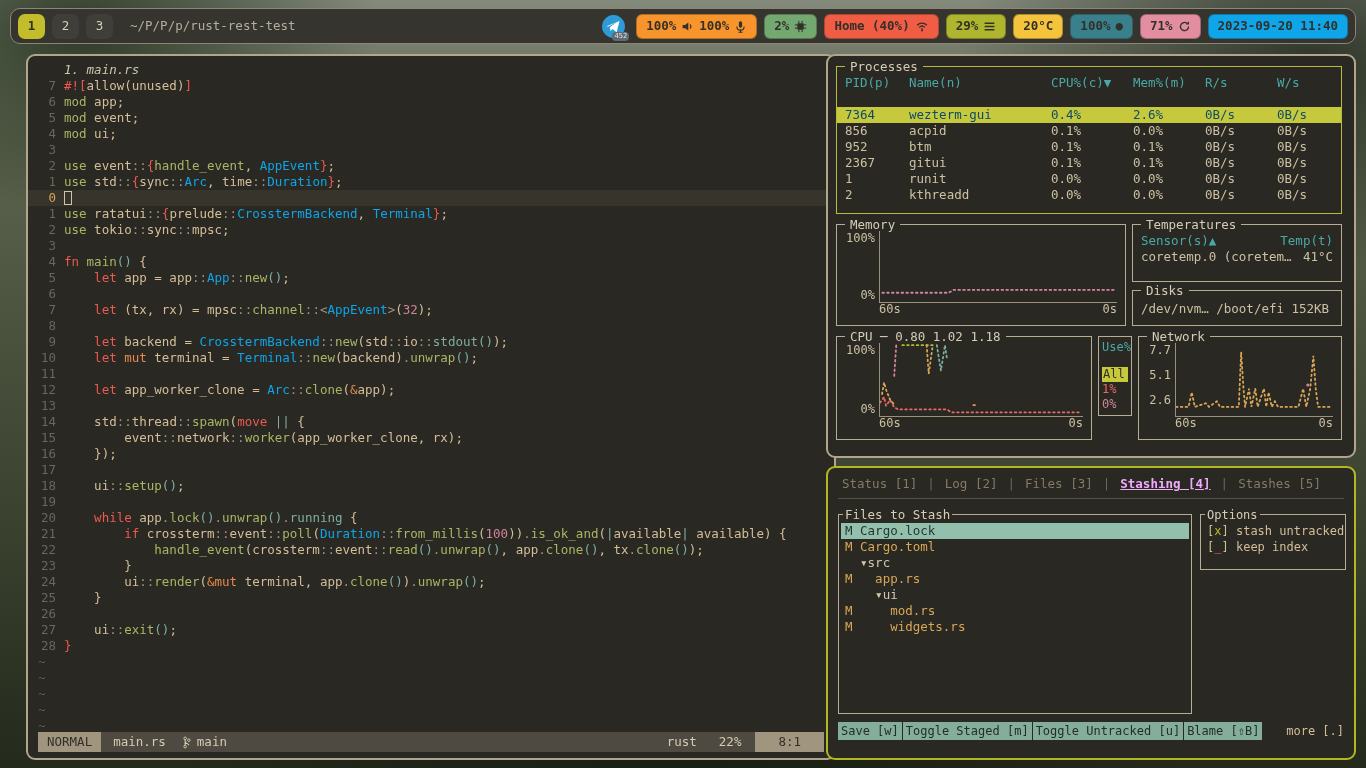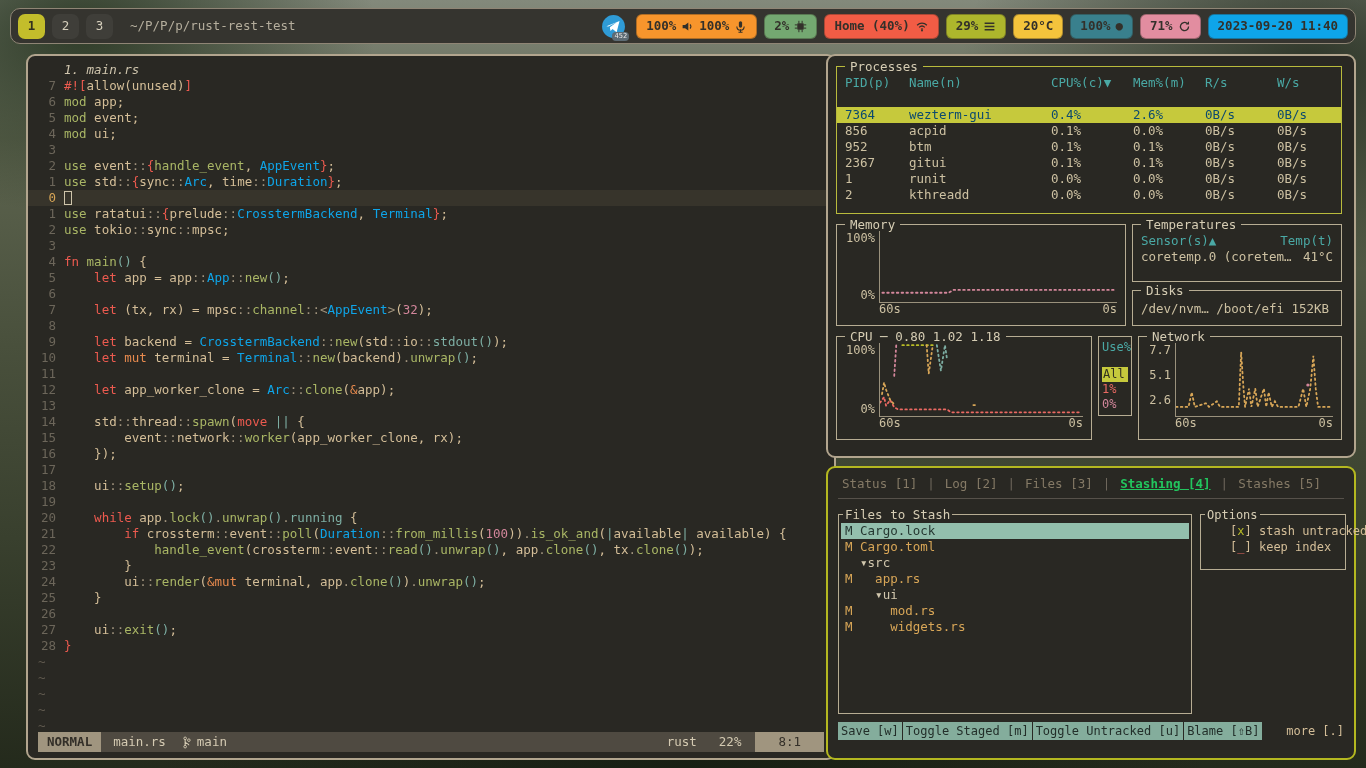--- a/index.html
+++ b/index.html
@@ -48,21 +48,21 @@
   .cline.cur { background:#37342b; }
   .gut { width:36px; flex:none; text-align:right; padding-right:8px; color:#6c665a; }
   .cur .gut { color:#d8a657; }
   .cursor { width:8px; height:14px; border:1px solid #cfc5ab; margin-top:1px; display:inline-block; }
   .tilde { color:#5e584d; padding-left:10px; }
   .tk-r { color:#ec5a4f; } .tk-g { color:#a9b665; } .tk-y { color:#0ea5e9; }
   .tk-t { color:#d4be98; } .tk-gy { color:#a0937d; } .tk-b { color:#7daea3; }
   .tk-o { color:#e78a4e; } .tk-p { color:#d3869b; }
   .statusline { position:absolute; left:10px; right:10px; bottom:6px; height:20px;
     background:#4f4a41; display:flex; align-items:center; color:#d4cab2; }
-  .mode { background:#a0957f; color:#332f28; font-weight:bold; padding:0 9px; height:100%;
+  .mode { background:#a0957f; color:#332f28; font-weight:normal; padding:0 9px; height:100%;
     display:flex; align-items:center; }
   .sfile { margin-left:12px; }
   .branch { margin-left:16px; display:flex; align-items:center; gap:5px; }
   .spacer { flex:1; }
   .slang { margin-right:22px; } .sscroll { margin-right:14px; }
   .spos { background:#a0957f; color:#332f28; padding:0 23px; height:100%;
     display:flex; align-items:center; }
 
   
   .bw { position:absolute; border:1px solid #b7ad93; }
@@ -93,24 +93,24 @@
   .leg-h { color:#4aa9a5; }
   .leg-all { background:#c6c93c; color:#33321f; margin-top:auto; padding:0 1px; }
   .leg-one { color:#ea6962; } .leg-zero { color:#d3869b; }
   .trow { display:grid; grid-template-columns:1fr auto; padding:0 8px; height:16px; }
   .trow.head { color:#4aa9a5; margin-top:8px; }
   .trow.data { color:#cdc1a2; }
   .dline { padding:10px 8px 0; color:#cdc1a2; white-space:pre; }
 
   
   .gtabs { display:flex; padding:8px 14px 0; color:#857a66; white-space:pre; }
-  .gtab.active { color:#22c55e; font-weight:bold; text-decoration:underline; }
+  .gtab.active { color:#f0abfc; font-weight:bold; text-decoration:underline; }
   .gsep { padding:0 10px; color:#6e675c; }
   .gdivider { height:1px; background:#56514a; margin:6px 10px 0; }
-  .gpanel { position:absolute; border:1px solid #b7ad93;padding-left:23px; }
+  .gpanel { position:absolute; border:1px solid #b7ad93; }
   .gptitle { position:absolute; top:-8px; left:4px; background:#292823; padding:0 2px;
     color:#d6cdb4; white-space:pre; }
   .p-files { left:10px; top:46px; width:354px; height:200px; }
   .file-list { position:absolute; left:2px; right:2px; top:8px; }
   .fitem { white-space:pre; color:#d8a657; padding-left:4px; height:16px; }
   .fitem.dir { color:#d2c8ae; }
   .fitem.sel { background:#93bfad; color:#253731; }
   .p-options { left:372px; right:8px; top:46px; height:56px; font-size:12px; }
   .opt { padding:0 0 0 6px; height:16px; color:#d4be98; white-space:pre; }
   .opt:first-of-type { margin-top:8px; }

